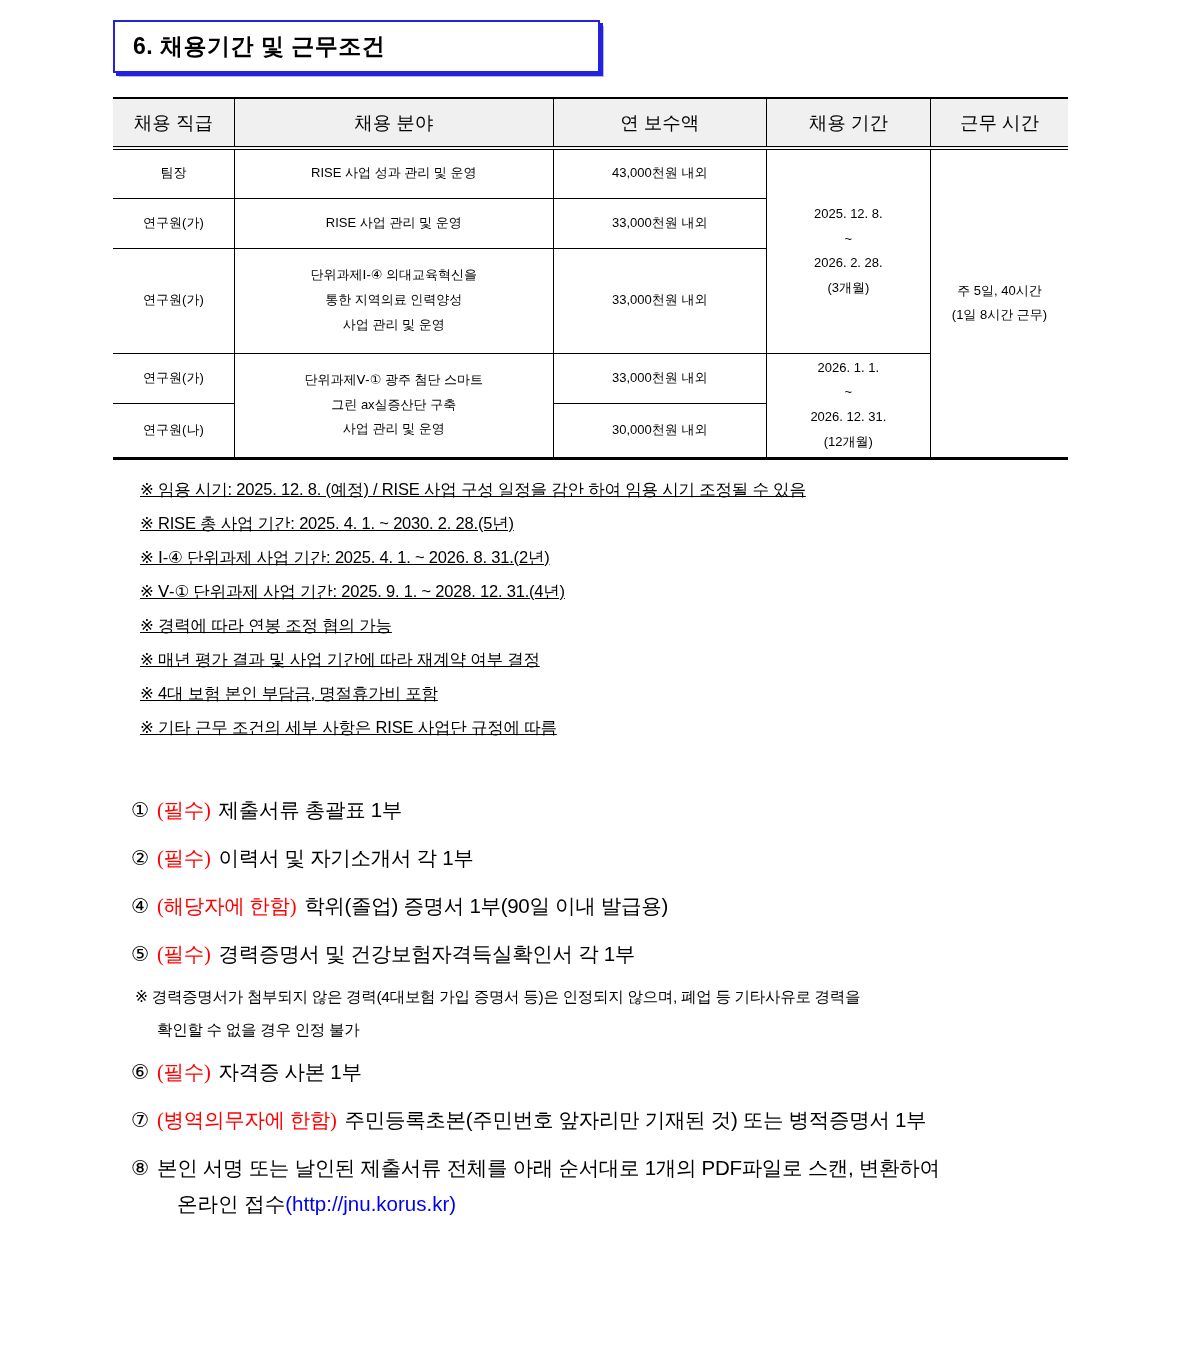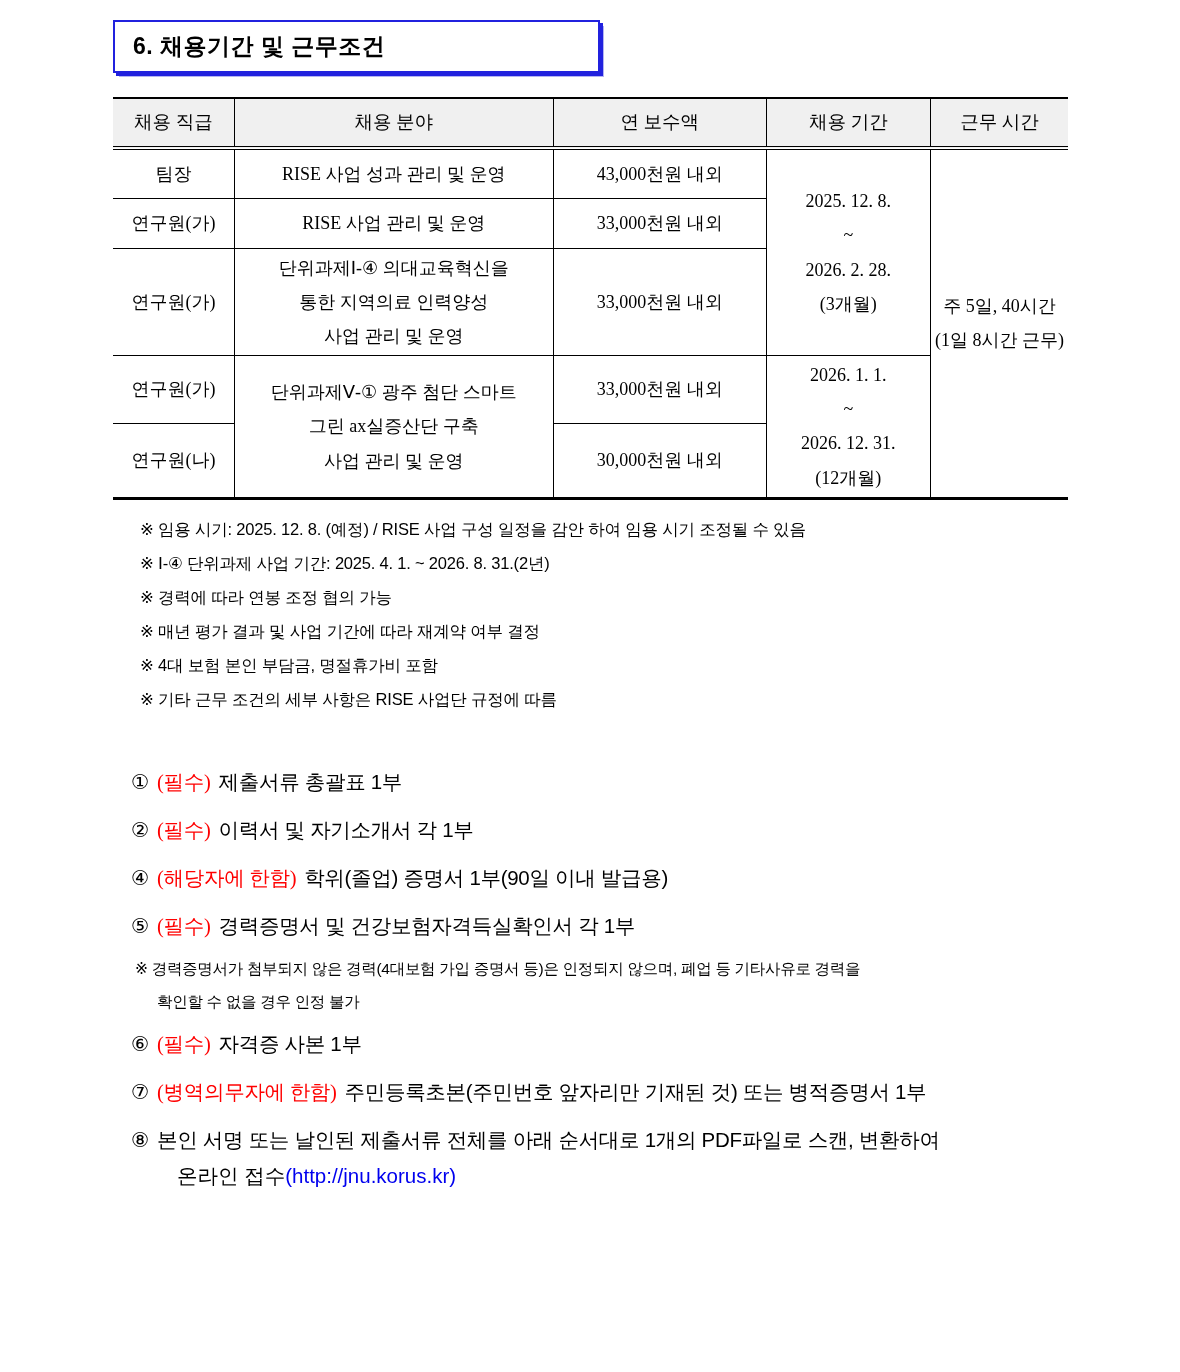--- a/index.html
+++ b/index.html
@@ -12,40 +12,40 @@
     width:487px; border:2px solid #2121de; background:#fff;
     box-shadow:3px 3px 0 0 #2121de, 5px 5px 0 -1px #b4b4f2;
     padding:9px 18px 9px 18px; margin-bottom:0;
   }
   .section-title { font-size:23px; font-weight:800; letter-spacing:0.5px; }
 
   
   table.recruit {
     width:955px; margin-top:24px; border-collapse:collapse; table-layout:fixed;
     border-top:2px solid #000; border-bottom:3px solid #000;
-    border-left-style:hidden; border-right-style:hidden;font-family:Liberation Serif, serif;
+    border-left-style:hidden; border-right-style:hidden;
   }
   table.recruit th, table.recruit td {
     border:1.4px solid #000; text-align:center; vertical-align:middle;
-    font-size:18px; padding:2px 4px; line-height:1.9;
+    font-size:13px; padding:2px 4px; line-height:1.9;
   }
   table.recruit thead th {
     background:#f0f0f0; font-weight:400; height:50px;
     border-bottom:4px double #000; font-size:18.5px;
   }
   .preline { white-space:pre-line; }
   tr.row-s  { height:50px; }
   tr.row-m  { height:55px; }
   tr.row-l  { height:105px; }
   td.period { line-height:1.55; }
   td.hours  { font-size:17px; line-height:1.5; padding:2px 0; }
 
   
   .notes { margin-top:12px; margin-left:27px; }
-  .note-line { font-size:16.5px; line-height:34px; letter-spacing:-0.2px; }
+  .note-line { font-size:16.5px; line-height:34px; letter-spacing:-0.2px;text-decoration:underline; }
 
   .gap-before-s7 { height:30px; }
 
   
   .doc-items { margin-top:22px; margin-left:18px; }
   .doc-item { font-size:20.5px; line-height:28px; margin-bottom:20px; letter-spacing:-0.3px; }
   .doc-item .num { margin-right:8px; }
   .doc-item .tag { color:#ff0000; margin-right:8px;font-family:Liberation Serif, serif; }
   .sub-note {
     font-size:15.5px; line-height:33px; margin:-8px 0 12px 4px;
@@ -117,21 +117,23 @@
       </tr>
       <tr class="row-m">
         <td>연구원(나)</td>
         <td>30,000천원 내외</td>
       </tr>
     </tbody>
   </table>
 
   <div class="notes">
     <div class="note-line">※ 임용 시기: 2025. 12. 8. (예정) / RISE 사업 구성 일정을 감안 하여 임용 시기 조정될 수 있음</div>
+    <div class="note-line">※ RISE 총 사업 기간: 2025. 4. 1. ~ 2030. 2. 28.(5년)</div>
     <div class="note-line">※ Ⅰ-④ 단위과제 사업 기간: 2025. 4. 1. ~ 2026. 8. 31.(2년)</div>
+    <div class="note-line">※ Ⅴ-① 단위과제 사업 기간: 2025. 9. 1. ~ 2028. 12. 31.(4년)</div>
     <div class="note-line">※ 경력에 따라 연봉 조정 협의 가능</div>
     <div class="note-line">※ 매년 평가 결과 및 사업 기간에 따라 재계약 여부 결정</div>
     <div class="note-line">※ 4대 보험 본인 부담금, 명절휴가비 포함</div>
     <div class="note-line">※ 기타 근무 조건의 세부 사항은 RISE 사업단 규정에 따름</div>
   </div>
 
   <div class="gap-before-s7"></div>
 
 
   <div class="doc-items">

